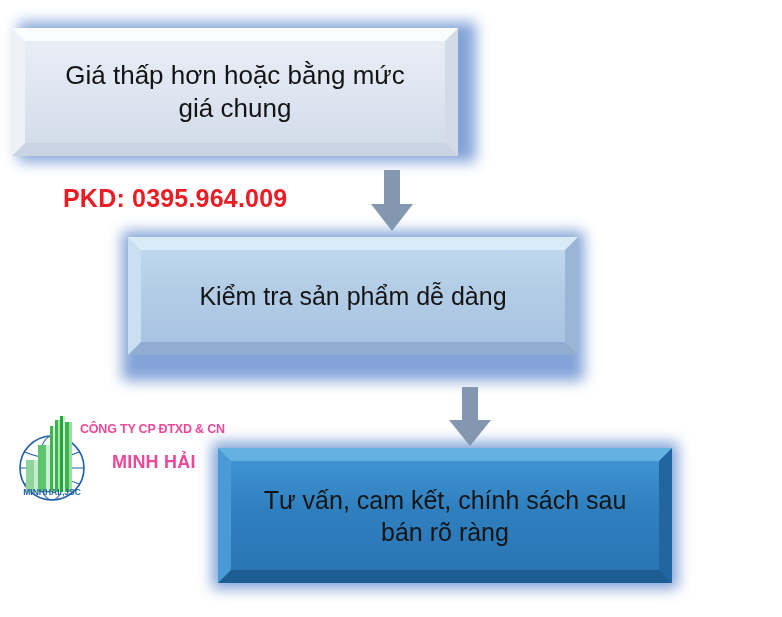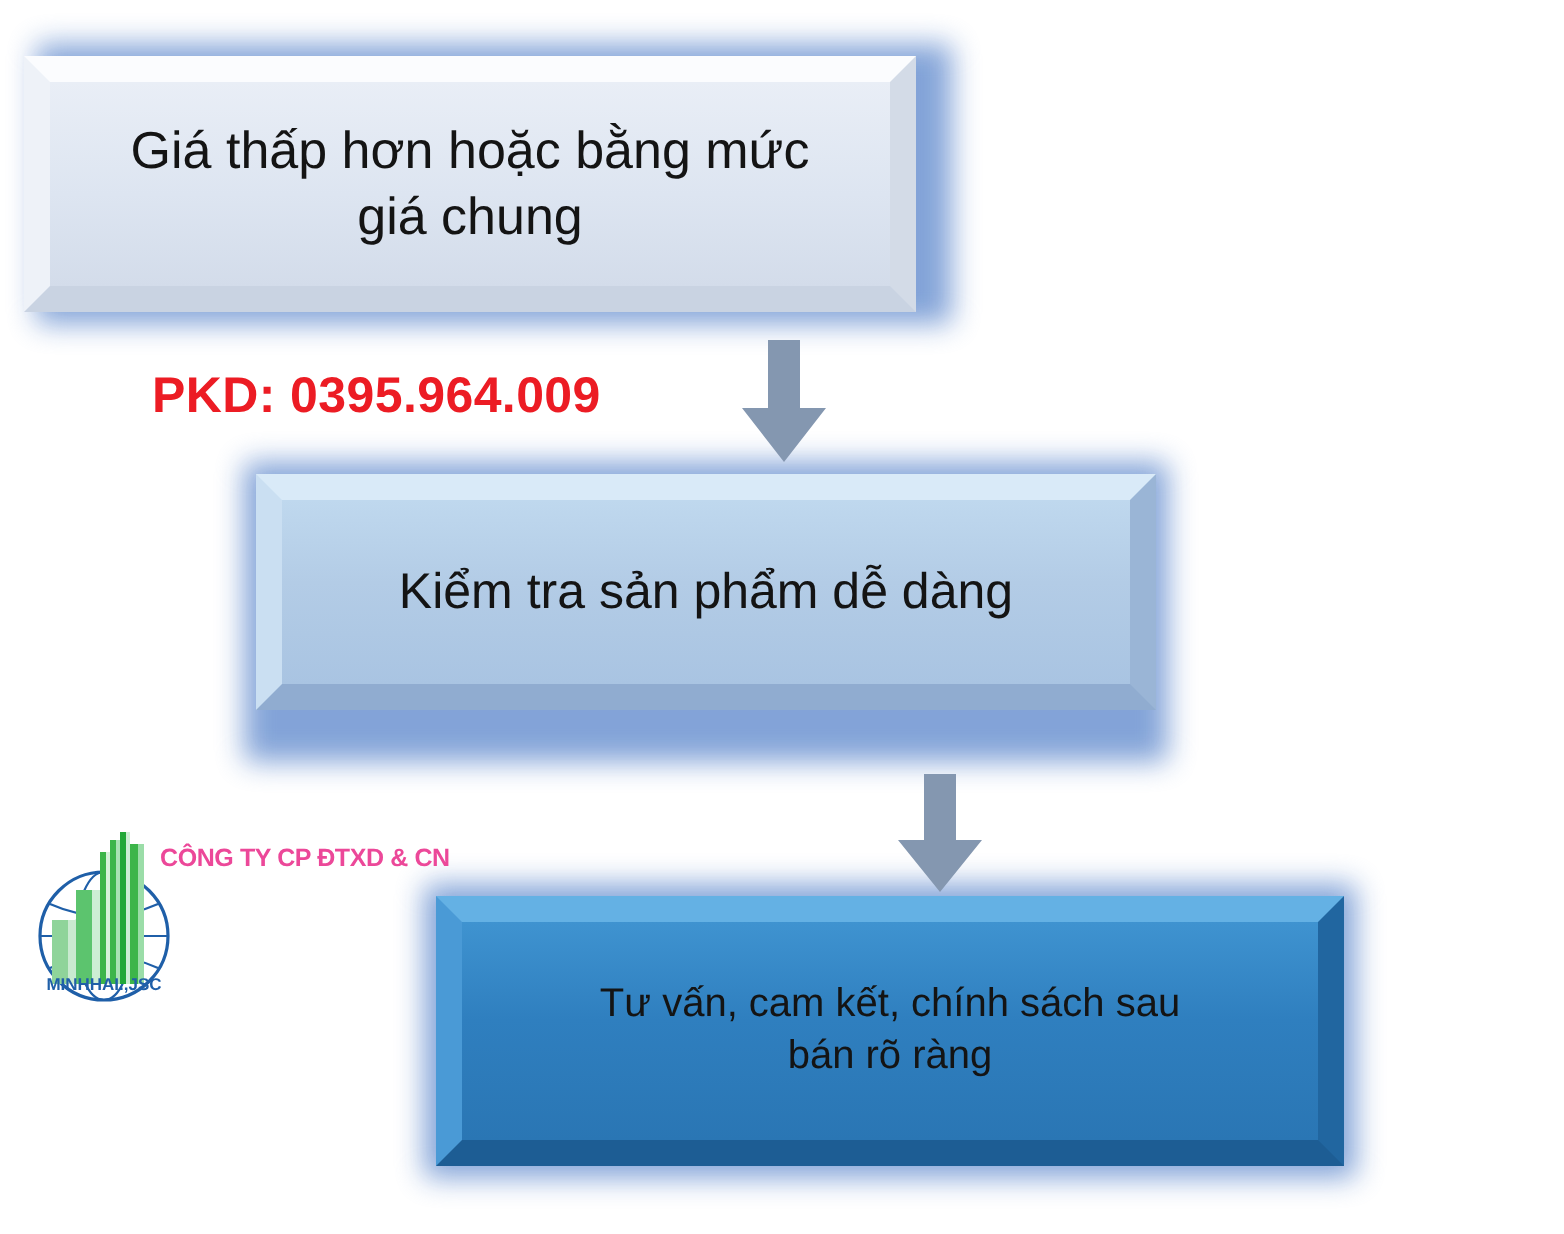--- a/index.html
+++ b/index.html
@@ -84,33 +84,33 @@
     background: #7d9fd6;
     opacity: 0.95;
   }
   #box3 {
     left: 218px; top: 448px; width: 454px; height: 135px;
     background: linear-gradient(180deg, #3f93d0 0%, #2f7fbf 45%, #2a76b4 100%);
     border-top-color: #64b1e4;
     border-left-color: #4a9ad6;
     border-right-color: #2166a0;
     border-bottom-color: #1d5d94;
-    font-size: 20px;
+    font-size: 25px;
   }
 
   
   .arrow {
     position: absolute;
     z-index: 4;
   }
 
   
   #pkd {
     position: absolute;
-    left: 76px;
+    left: 63px;
     top: 184px;
     font-size: 25px;
     font-weight: bold;
     color: #ec1c24;
     letter-spacing: 0.2px;
     white-space: nowrap;
     z-index: 5;
   }
 
   
@@ -204,16 +204,17 @@
         <rect x="55" y="4" width="2" height="76" fill="#cdeed4"></rect>
         <rect x="57" y="10" width="4" height="70" fill="#3cb54a"></rect>
         <rect x="61" y="10" width="3" height="70" fill="#9bdda8"></rect>
       </g>
 
       <text x="44" y="83" text-anchor="middle" font-family="Liberation Sans, sans-serif" font-size="8.5" font-weight="bold" fill="#1f5fa8">MINHHAI.,JSC</text>
     </svg>
 
     <div id="logo-text">
       <div id="logo-line1">CÔNG TY CP ĐTXD &amp; CN</div>
+      <div id="logo-line2">MINH HẢI</div>
     </div>
   </div>
 
 </div>
 
 </body></html>

